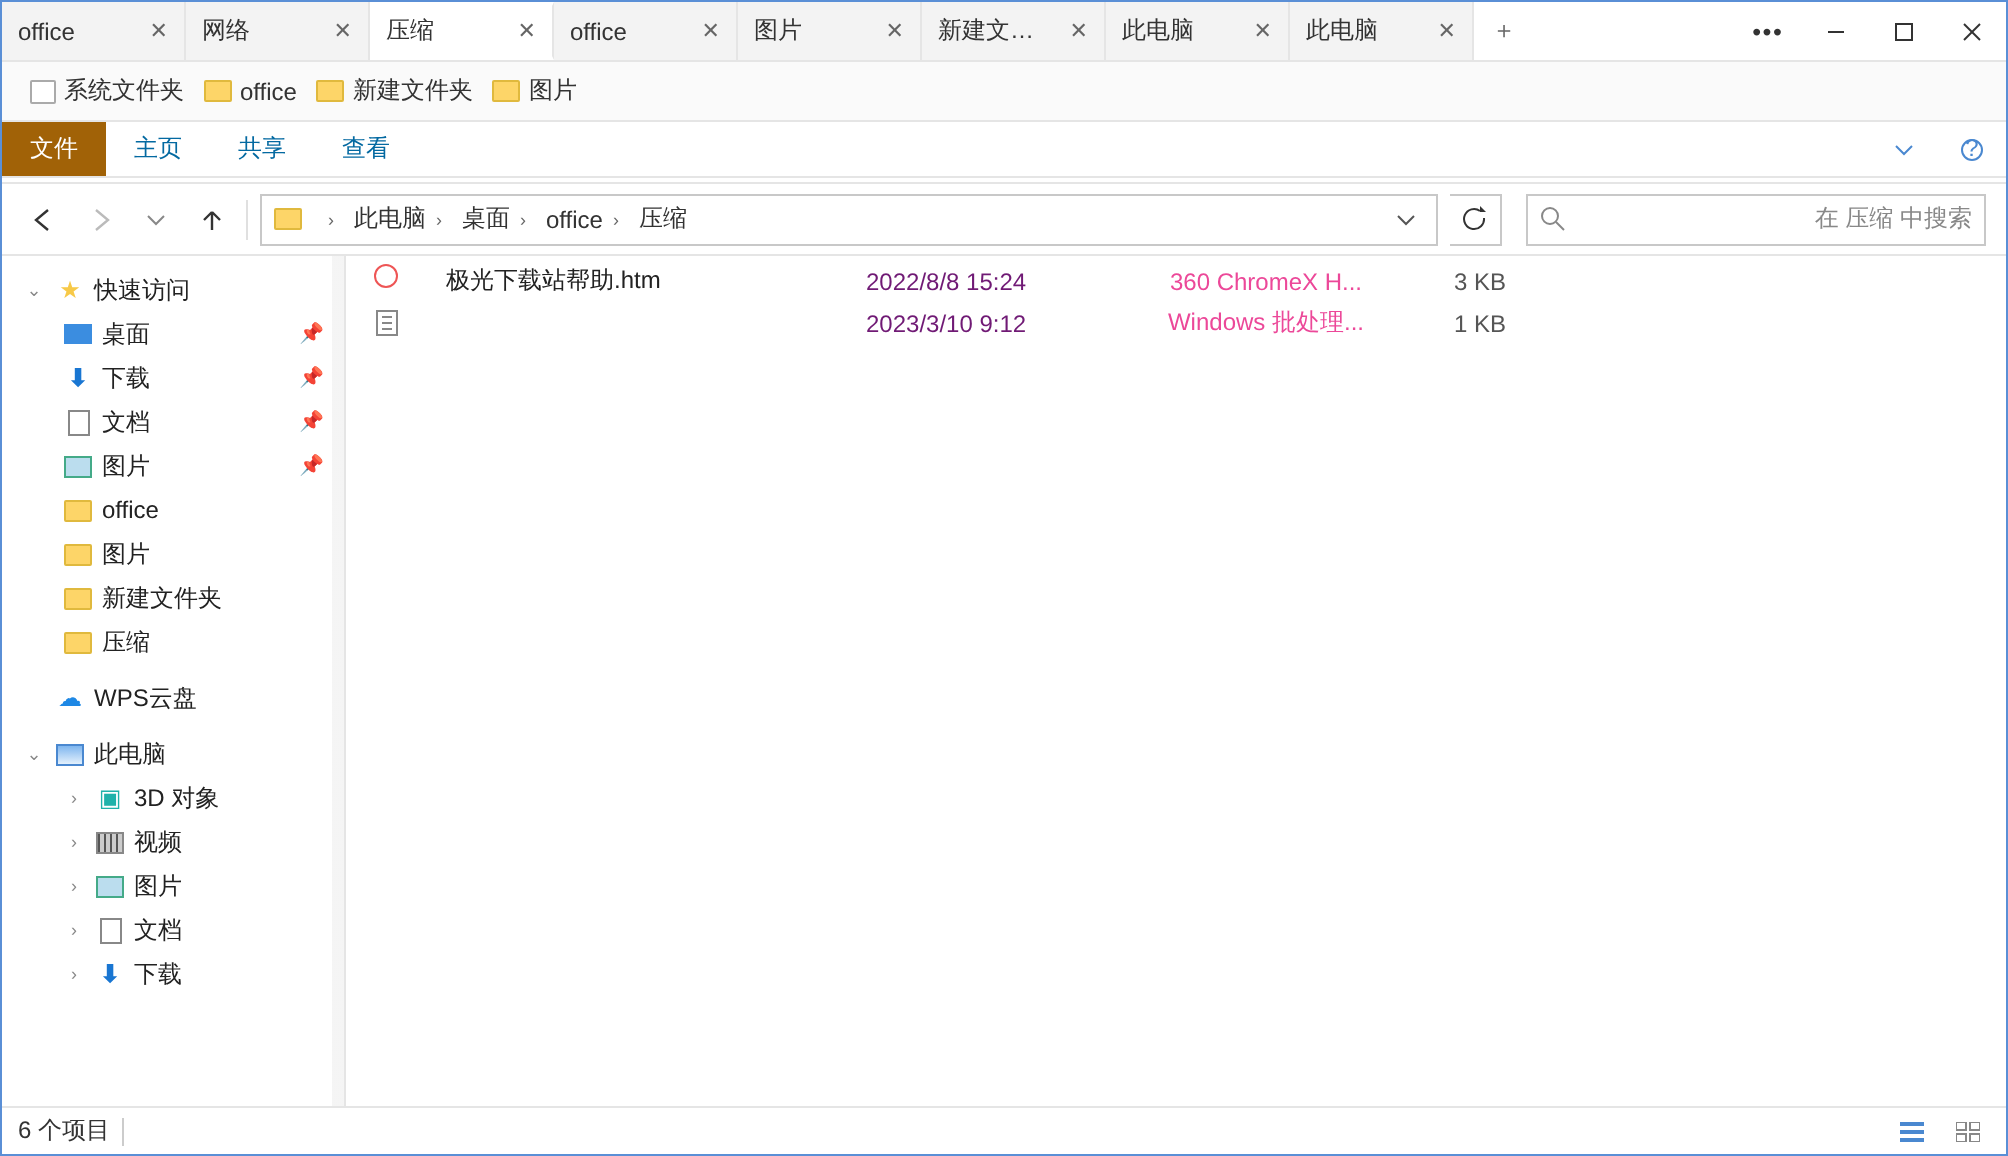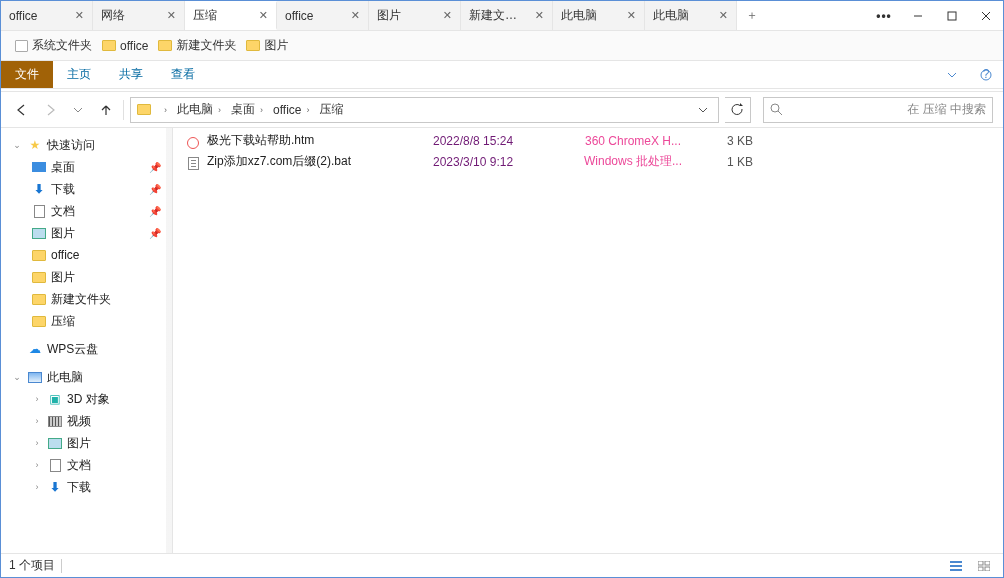--- a/index.html
+++ b/index.html
@@ -68,21 +68,21 @@
 
 .content { flex: 1; display: flex; flex-direction: column; min-width: 0; }
 .cols { height: 28px; display: flex; align-items: center; border-bottom: 1px solid #f0f0f0; color: #1b61b5; padding-left: 10px; }
 .col-name { flex: 0 0 250px; padding-left: 20px; }
 .col-date { flex: 0 0 140px; }
 .col-type { flex: 0 0 120px; }
 .col-size { flex: 0 0 80px; text-align: right; padding-right: 20px; }
 .file-list { flex: 1; overflow-y: auto; padding: 2px 0; }
 .frow { height: 21px; display: flex; align-items: center; padding-left: 10px; color: #222; cursor: pointer; }
 .frow .ficon { width: 20px; display: inline-flex; align-items: center; justify-content: center; }
-.frow .fname { flex: 0 0 250px; display: flex; align-items: flex-end; gap: 4px; }
+.frow .fname { flex: 0 0 250px; display: flex; align-items: flex-start; gap: 20px; }
 .frow .fdate { flex: 0 0 140px; color: #701a75; }
 .frow .ftype { flex: 0 0 120px; color: #ec4899; white-space: nowrap; overflow: hidden; text-overflow: ellipsis; text-align: center; }
 .frow .fsize { flex: 0 0 80px; text-align: right; padding-right: 20px; color: #555; }
 .ic-htm { width:12px; height:12px; border-radius:50%; border:1px solid #e55; display:inline-block; position:relative; }
 .ic-bat { width:11px; height:13px; border:1px solid #888; background:#fff; display:inline-block; position:relative; }
 .ic-bat::before { content:""; position:absolute; inset:2px; background:repeating-linear-gradient(#888 0,#888 1px,transparent 1px,transparent 3px); }
 
 
 .status { height: 24px; border-top: 1px solid #e5e5e5; display: flex; align-items: center; padding: 0 8px; color: #333; gap: 6px; }
 .status .divv { width:1px; height:14px; background:#ccc; }
@@ -369,32 +369,31 @@
           </span>
         <span class="fdate">2022/8/8 15:24</span>
         <span class="ftype">360 ChromeX H...</span>
         <span class="fsize">3 KB</span>
       </div>
       <div class="frow">
         <span class="fname">
             <span class="ficon">
               <span class="ic-bat"></span>
             </span>
-            <span>Zip添加xz7.com后缀(2).bat</span>
           </span>
         <span class="fdate">2023/3/10 9:12</span>
         <span class="ftype">Windows 批处理...</span>
         <span class="fsize">1 KB</span>
       </div>
     </div>
   </div>
 </div>
 
 <div class="status">
-  <span>1 个项目</span>
+  <span>6 个项目</span>
   <span class="divv"></span>
   <span class="spacer"></span>
   <span class="view-btn">
       <svg width="12" height="10">
         <rect x="0" y="0" width="12" height="2" fill="#4a88d0"></rect>
         <rect x="0" y="4" width="12" height="2" fill="#4a88d0"></rect>
         <rect x="0" y="8" width="12" height="2" fill="#4a88d0"></rect>
       </svg>
     </span>
   <span class="view-btn">

